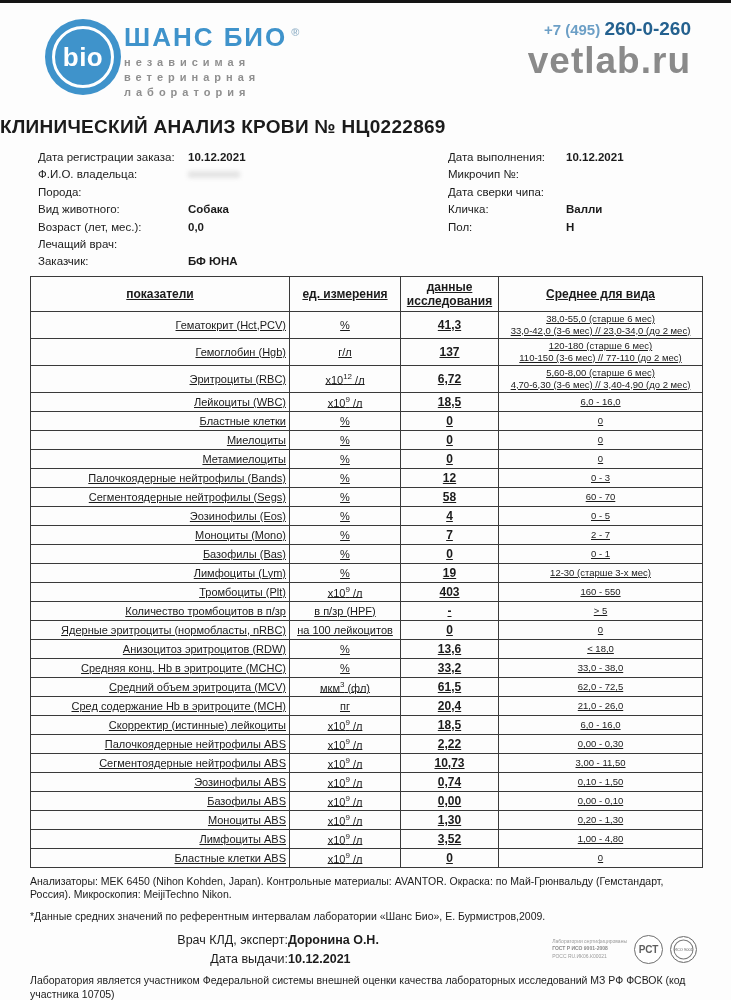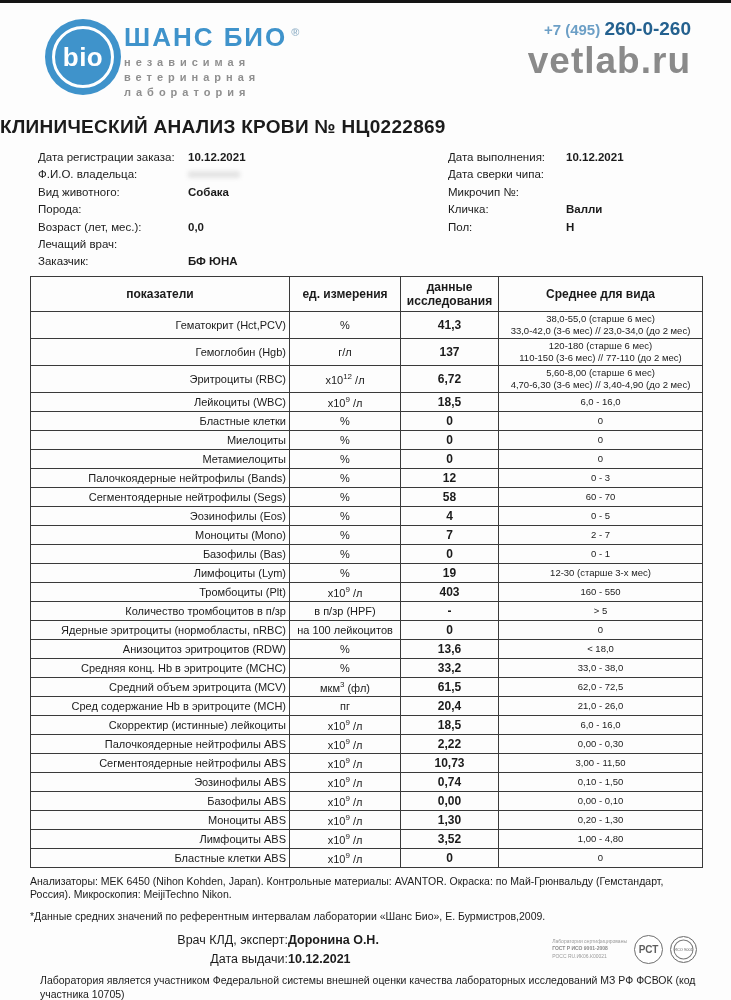--- a/index.html
+++ b/index.html
@@ -42,21 +42,21 @@
   .smudge { display:inline-block; width:52px; height:7px; background:#d9d9d9; filter:blur(2px); border-radius:2px; opacity:.7; margin-top:3px; }
 
   
   table.results { border-collapse:collapse; margin:4px 0 0 30px; width:672px; table-layout:fixed; }
   .results th, .results td { border:1px solid #3a3a3a; padding:1px 3px; }
   .results th { font-size:12px; font-weight:bold; padding:3px 2px; }
   .results td.c-name  { font-size:11px; text-align:right; padding-left:6px; }
   .results td.c-unit  { font-size:11px; text-align:center; }
   .results td.c-value { font-size:12px; text-align:center; font-weight:bold; }
   .results td.c-range { font-size:9.5px; text-align:center; line-height:1.2; }
-  .results tr { height:19px; }
+  .results tr { height:19px;text-decoration:underline; }
   .results tr.tall { height:27px; }
   .results sup { font-size:8px; }
 
   
   .note { padding:0 24px 0 30px; font-size:10.5px; line-height:1.3; }
   .note.analyzers { margin-top:7px; }
   .note.asterisk  { margin-top:8px; }
 
   
   .sig { position:relative; padding:0 38px; margin-top:9px; font-size:12.5px; }
@@ -64,21 +64,21 @@
   .sig-label { width:250px; flex:none; }
   .sig-value { font-weight:bold; }
   .cert { position:absolute; right:34px; top:2px; display:flex; align-items:center; gap:7px; }
   .cert-text { font-size:5px; color:#9a9a9a; line-height:1.5; text-align:left; }
   .cert-text .l2 { font-weight:bold; color:#8a8a8a; }
   .stamp { border-radius:50%; border:1.5px solid #6f6f6f; color:#5f5f5f; display:flex; align-items:center; justify-content:center; background:#fff; flex:none; }
   .stamp.rst { width:27px; height:27px; font-size:10px; font-weight:bold; }
   .stamp.iso { width:25px; height:25px; font-size:4px; text-align:center; box-shadow: inset 0 0 0 2.5px #fff, inset 0 0 0 3.5px #7a7a7a; }
 
   
-  .bottom { padding:0 24px 0 40px; margin-top:7px; font-size:10.5px; line-height:1.35; }
+  .bottom { padding:0 24px 0 30px; margin-top:7px; font-size:10.5px; line-height:1.35; }
   .bottom p { margin:0 0 2px 0; }
 </style>
 </head>
 <body>
 
 <div class="page">
   <div class="topline"></div>
 
   <div class="hdr">
     <div class="logo">
@@ -107,51 +107,51 @@
     <div class="info-col left">
         <div class="irow">
           <span class="ilabel">Дата регистрации заказа:</span>
           <span class="ival">10.12.2021</span>
         </div>
         <div class="irow">
           <span class="ilabel">Ф.И.О. владельца:</span>
           <span class="ival"><span class="smudge"></span></span>
         </div>
         <div class="irow">
+          <span class="ilabel">Порода:</span>
+          <span class="ival"></span>
+        </div>
+        <div class="irow">
           <span class="ilabel">Вид животного:</span>
           <span class="ival">Собака</span>
         </div>
         <div class="irow">
-          <span class="ilabel">Порода:</span>
-          <span class="ival"></span>
-        </div>
-        <div class="irow">
           <span class="ilabel">Возраст (лет, мес.):</span>
           <span class="ival">0,0</span>
         </div>
         <div class="irow">
           <span class="ilabel">Лечащий врач:</span>
           <span class="ival"></span>
         </div>
         <div class="irow">
           <span class="ilabel">Заказчик:</span>
           <span class="ival">БФ ЮНА</span>
         </div>
       </div>
     <div class="info-col right">
         <div class="irow">
           <span class="ilabel">Дата выполнения:</span>
           <span class="ival">10.12.2021</span>
         </div>
         <div class="irow">
+          <span class="ilabel">Микрочип №:</span>
+          <span class="ival"></span>
+        </div>
+        <div class="irow">
           <span class="ilabel">Дата сверки чипа:</span>
-          <span class="ival"></span>
-        </div>
-        <div class="irow">
-          <span class="ilabel">Микрочип №:</span>
           <span class="ival"></span>
         </div>
         <div class="irow">
           <span class="ilabel">Кличка:</span>
           <span class="ival">Валли</span>
         </div>
         <div class="irow">
           <span class="ilabel">Пол:</span>
           <span class="ival">Н</span>
         </div>

